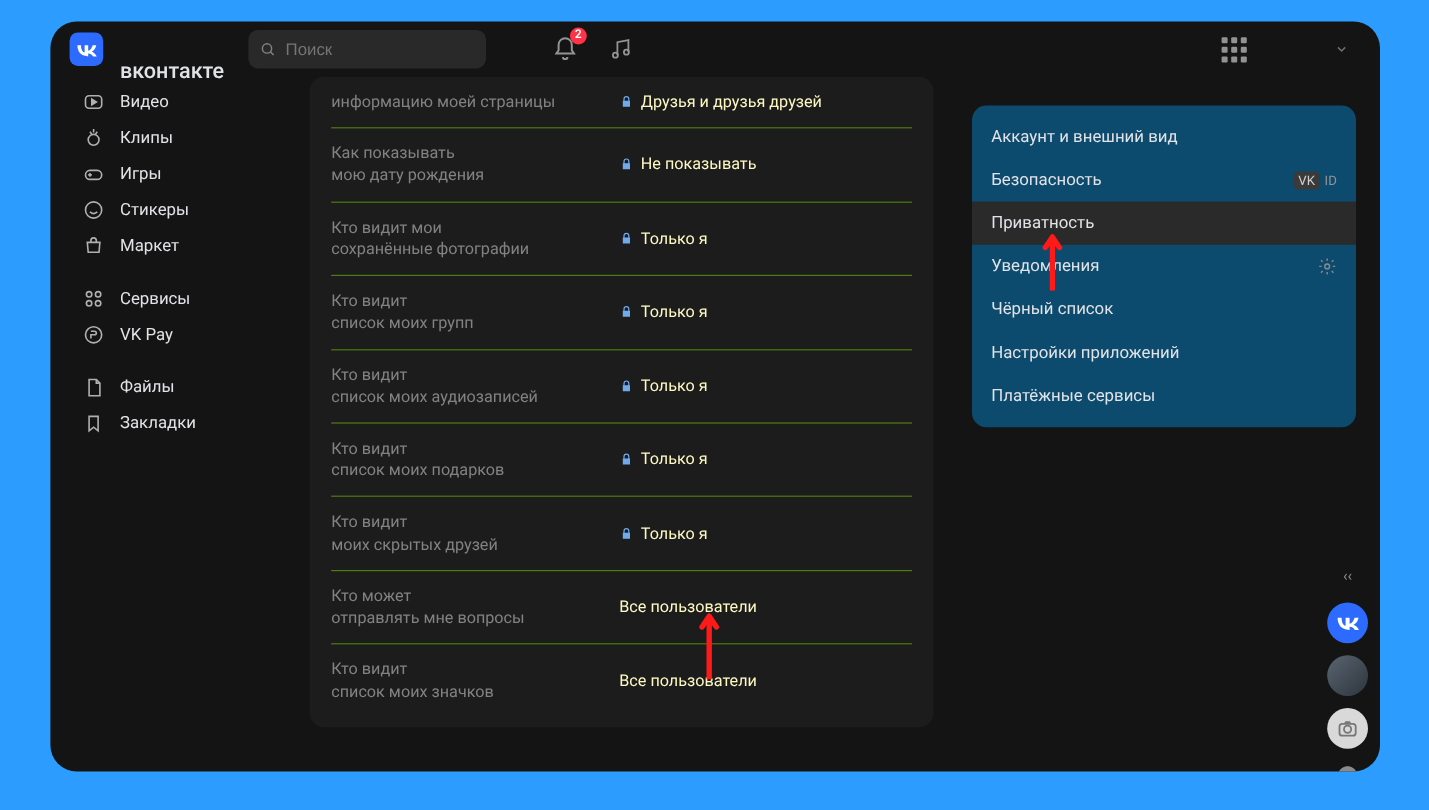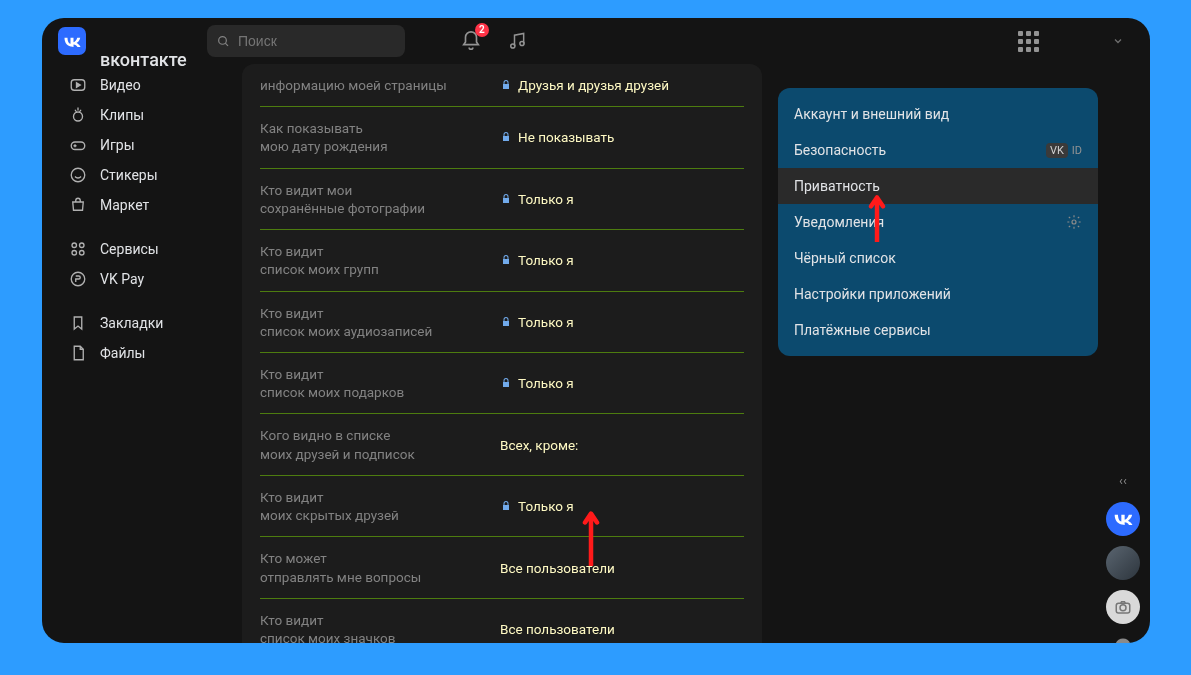--- a/index.html
+++ b/index.html
@@ -70,21 +70,21 @@
   }
   .apps-grid {
     display:grid; grid-template-columns:repeat(3,5px); grid-template-rows:repeat(3,5px);
     gap:3px;
   }
   .apps-grid span { background:#939393; width:5px; height:5px; border-radius:1px; display:block;}
   .chev { color:#6f6f6f; }
 
   
   .main {
-    flex:1; display:flex; gap:0; padding: 0; overflow:hidden;
+    flex:1; display:flex; gap:16px; padding: 0; overflow:hidden;
   }
   .sidebar {
     width: 200px;
     padding: 6px 8px 0 18px;
     color:#e1e3e6;
     font-size:14px;
   }
   .sidebar .item {
     display:flex; align-items:center; gap:12px;
     height:30px; padding:0 8px;
@@ -299,33 +299,33 @@
               <circle cx="12" cy="12" r="9"></circle>
               <path d="M9 8h4a2 2 0 010 4H9v4M9 12h4"></path>
             </svg>
           </span>
         <span>VK Pay</span>
       </div>
       <div class="gap"></div>
       <div class="item">
         <span class="ico">
             <svg width="18" height="18" viewBox="0 0 24 24" fill="none" stroke="currentColor" stroke-width="1.8">
-              <path d="M7 4h10v16l-5-4-5 4V4z"></path>
-            </svg>
-          </span>
-        <span>Закладки</span>
-      </div>
-      <div class="item">
-        <span class="ico">
-            <svg width="18" height="18" viewBox="0 0 24 24" fill="none" stroke="currentColor" stroke-width="1.8">
               <path d="M7 3h8l4 4v14H7V3z"></path>
               <path d="M15 3v4h4"></path>
             </svg>
           </span>
         <span>Файлы</span>
+      </div>
+      <div class="item">
+        <span class="ico">
+            <svg width="18" height="18" viewBox="0 0 24 24" fill="none" stroke="currentColor" stroke-width="1.8">
+              <path d="M7 4h10v16l-5-4-5 4V4z"></path>
+            </svg>
+          </span>
+        <span>Закладки</span>
       </div>
     </div>
 
     <div class="content">
       <div class="panel">
 
         <div class="row" style="padding-top:4px">
           <div class="lbl">информацию моей страницы</div>
           <div class="val">
             <svg class="lock" width="12" height="12" viewBox="0 0 24 24" fill="currentColor">
@@ -372,26 +372,20 @@
                 <span>Только я</span>
               </div>
             </div>
             <div class="row">
               <div class="lbl">Кто видит<br>список моих подарков</div>
               <div class="val">
                 <svg class="lock" width="12" height="12" viewBox="0 0 24 24" fill="currentColor">
                   <path d="M7 10V7a5 5 0 0110 0v3h1v10H6V10h1zm2 0h6V7a3 3 0 00-6 0v3z"></path>
                 </svg> 
                 <span>Только я</span>
-              </div>
-            </div>
-            <div class="row">
-              <div class="lbl">Кого видно в списке<br>моих друзей и подписок</div>
-              <div class="val">
-                <span>Всех, кроме:</span>
               </div>
             </div>
             <div class="row">
               <div class="lbl">Кто видит<br>моих скрытых друзей</div>
               <div class="val">
                 <svg class="lock" width="12" height="12" viewBox="0 0 24 24" fill="currentColor">
                   <path d="M7 10V7a5 5 0 0110 0v3h1v10H6V10h1zm2 0h6V7a3 3 0 00-6 0v3z"></path>
                 </svg> 
                 <span>Только я</span>
               </div>

